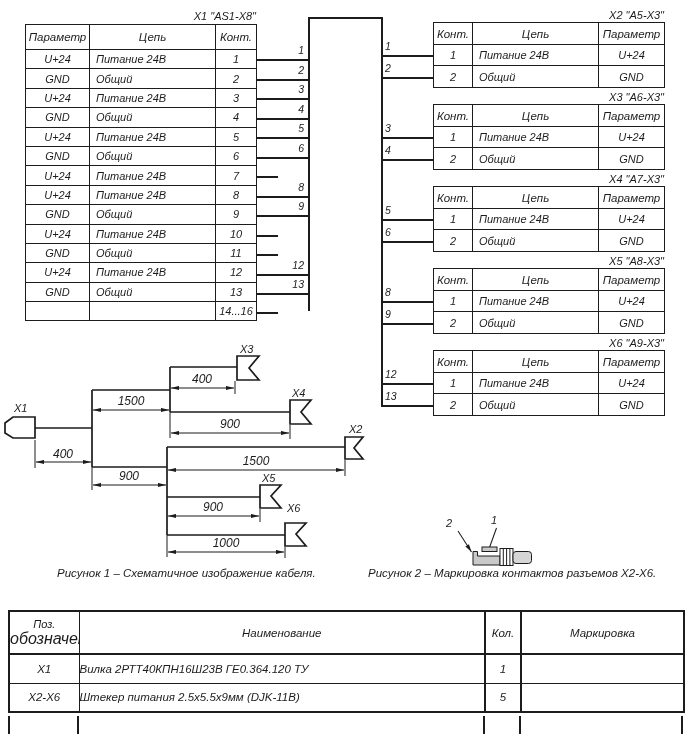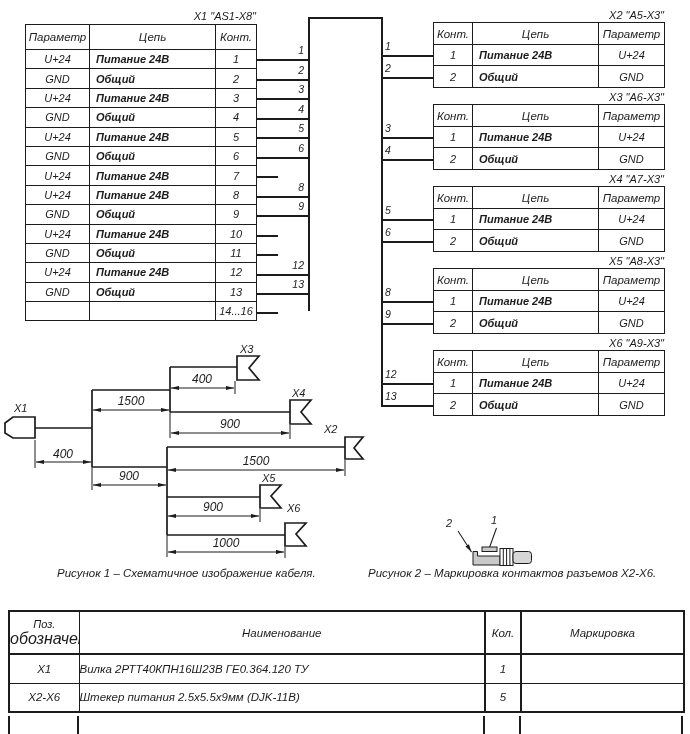--- a/index.html
+++ b/index.html
@@ -15,21 +15,21 @@
   .t-left{left:25px;top:24px;width:231px;font-size:11px;}
   .t-left th{height:24px;font-size:11.5px;}
   .t-left td{height:18.4px;}
   .t-right{left:433px;width:231px;font-size:11px;}
   .t-right th{height:21px;font-size:11.5px;}
   .t-right td{height:20.4px;}
   .t-parts{left:8px;top:610px;width:675px;font-size:11.5px;border-width:2px;}
   .t-parts th{height:41px;border-bottom-width:2px;font-size:11.5px;}
   .t-parts td{height:27.5px;}
   .c{text-align:center;}
-  .l{text-align:left;padding-left:6px;font-weight:bold;}
+  .l{text-align:left;padding-left:6px;}
   .pl{padding-left:0;}
   .bl2{border-left-width:2px;}
   .br2{border-right-width:2px;}
   .tbl-title{position:absolute;width:231px;text-align:right;font-size:11px;}
   .hw{position:absolute;height:1.6px;background:#1c1c1c;}
   .vw{position:absolute;width:1.6px;background:#1c1c1c;}
   .wl{position:absolute;left:280px;width:24px;text-align:right;font-size:10.5px;}
   .wr{position:absolute;left:385px;width:24px;text-align:left;font-size:10.5px;}
   .dim{position:absolute;text-align:center;font-size:12px;}
   .clabel{position:absolute;font-size:11px;}
@@ -333,21 +333,21 @@
     <path d="M35 417 L13 417 L5 423 L5 433 L13 438 L35 438 Z"></path>
     <path d="M345 437 L363 437 L354 448 L363 459 L345 459 Z"></path>
     <path d="M237 356 L259 356 L249 368 L259 380 L237 380 Z"></path>
     <path d="M290 400 L311 400 L301 412 L311 424 L290 424 Z"></path>
     <path d="M260 485 L281 485 L271 496 L281 508 L260 508 Z"></path>
     <path d="M285 523 L306 523 L296 534 L306 546 L285 546 Z"></path>
   </g>
 </svg>
 
 <div class="clabel" style="left:14px;top:402px">X1</div>
-<div class="clabel" style="left:324px;top:423px">X2</div>
+<div class="clabel" style="left:349px;top:423px">X2</div>
 <div class="clabel" style="left:240px;top:343px">X3</div>
 <div class="clabel" style="left:292px;top:387px">X4</div>
 <div class="clabel" style="left:262px;top:472px">X5</div>
 <div class="clabel" style="left:287px;top:502px">X6</div>
 
 <div class="dim" style="left:43px;top:447px;width:40px">400</div>
 <div class="dim" style="left:106px;top:394px;width:50px">1500</div>
 <div class="dim" style="left:182px;top:372px;width:40px">400</div>
 <div class="dim" style="left:210px;top:417px;width:40px">900</div>
 <div class="dim" style="left:109px;top:469px;width:40px">900</div>

